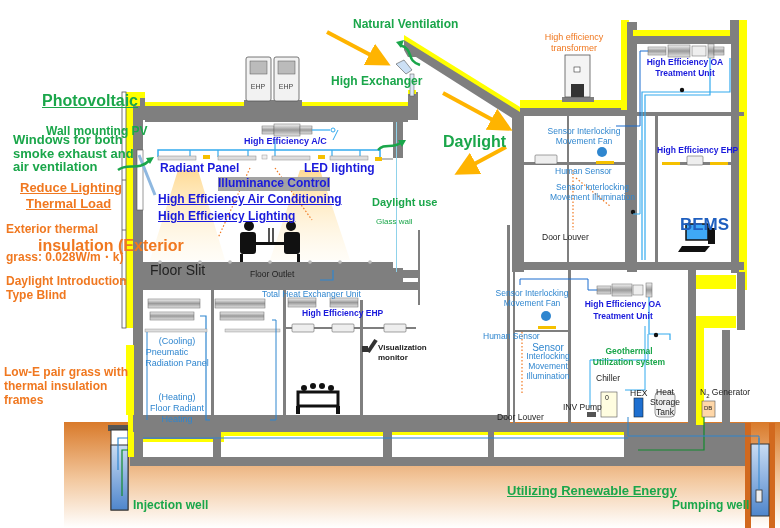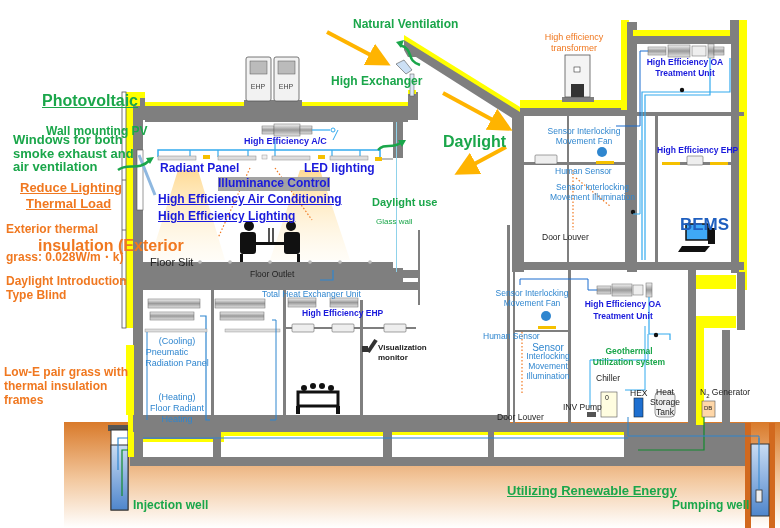--- a/index.html
+++ b/index.html
@@ -357,21 +357,21 @@
 <div class="lbl orange c" style="left:538px;top:43px;font-size:9px;width:72px;">transformer</div>
 
 <div class="lbl blue b" style="left:244px;top:136px;font-size:9px;">High Efficiency A/C</div>
 <div class="lbl blue b" style="left:160px;top:162px;font-size:12px;">Radiant Panel</div>
 <div class="lbl blue b" style="left:288px;top:162px;font-size:12px;margin-left:16px;">LED lighting</div>
 <div class="lbl blue b" style="left:218px;top:177px;font-size:12px;background:#a3a3a3;">Illuminance Control</div>
 <div class="lbl blue b u" style="left:158px;top:193px;font-size:12px;">High Efficiency Air Conditioning</div>
 <div class="lbl blue b u" style="left:158px;top:210px;font-size:12px;">High Efficiency Lighting</div>
 <div class="lbl green b i" style="left:372px;top:196px;font-size:11px;">Daylight use</div>
 <div class="lbl green" style="left:376px;top:217px;font-size:8px;">Glass wall</div>
-<div class="lbl dark" style="left:150px;top:256px;font-size:11px;">Floor Slit</div>
+<div class="lbl dark" style="left:150px;top:262px;font-size:14px;">Floor Slit</div>
 <div class="lbl dark" style="left:250px;top:270px;font-size:8.5px;">Floor Outlet</div>
 
 <div class="lbl lblue" style="left:262px;top:290px;font-size:8.5px;">Total Heat Exchanger Unit</div>
 <div class="lbl blue b" style="left:302px;top:309px;font-size:8.5px;">High Efficiency EHP</div>
 <div class="lbl lblue c" style="left:143px;top:336px;font-size:9px;width:68px;">(Cooling)</div>
 <div class="lbl lblue c" style="left:143px;top:347px;font-size:9px;width:48px;">Pneumatic</div>
 <div class="lbl lblue c" style="left:143px;top:358px;font-size:9px;width:68px;">Radiation Panel</div>
 <div class="lbl lblue c" style="left:143px;top:392px;font-size:9px;width:68px;">(Heating)</div>
 <div class="lbl lblue c" style="left:143px;top:403px;font-size:9px;width:68px;">Floor Radiant</div>
 <div class="lbl lblue c" style="left:143px;top:414px;font-size:9px;width:68px;">Heating</div>

